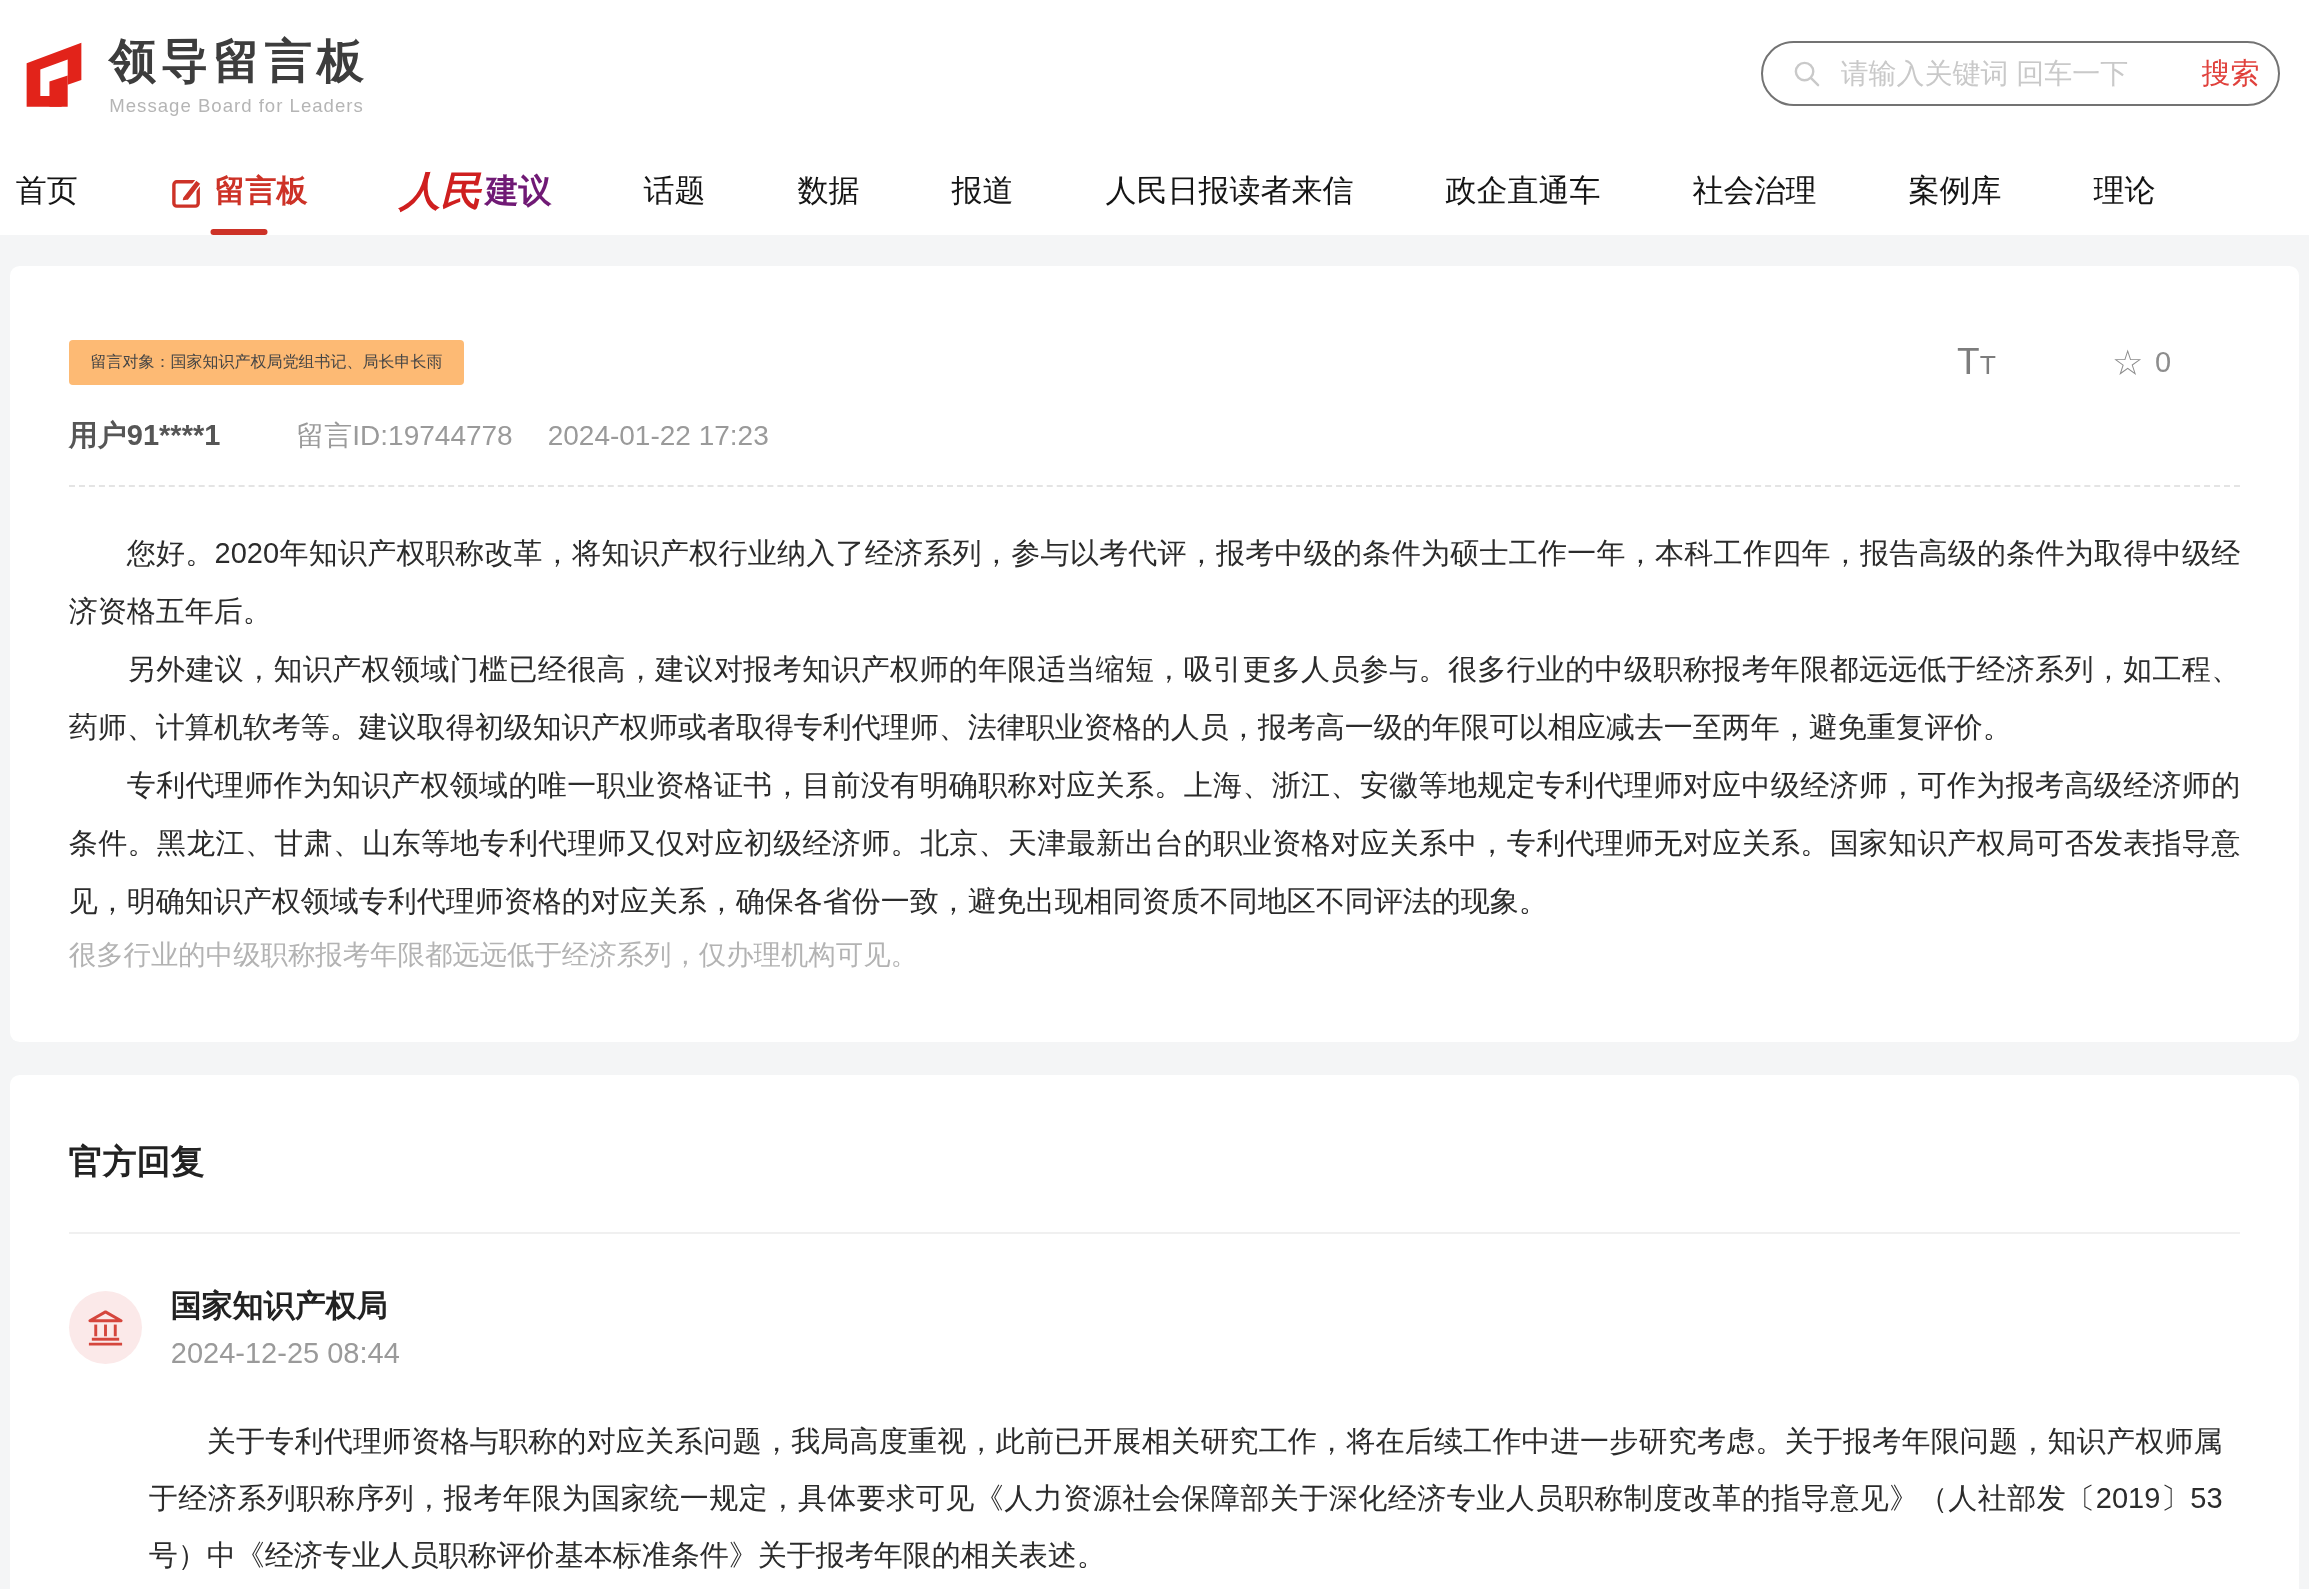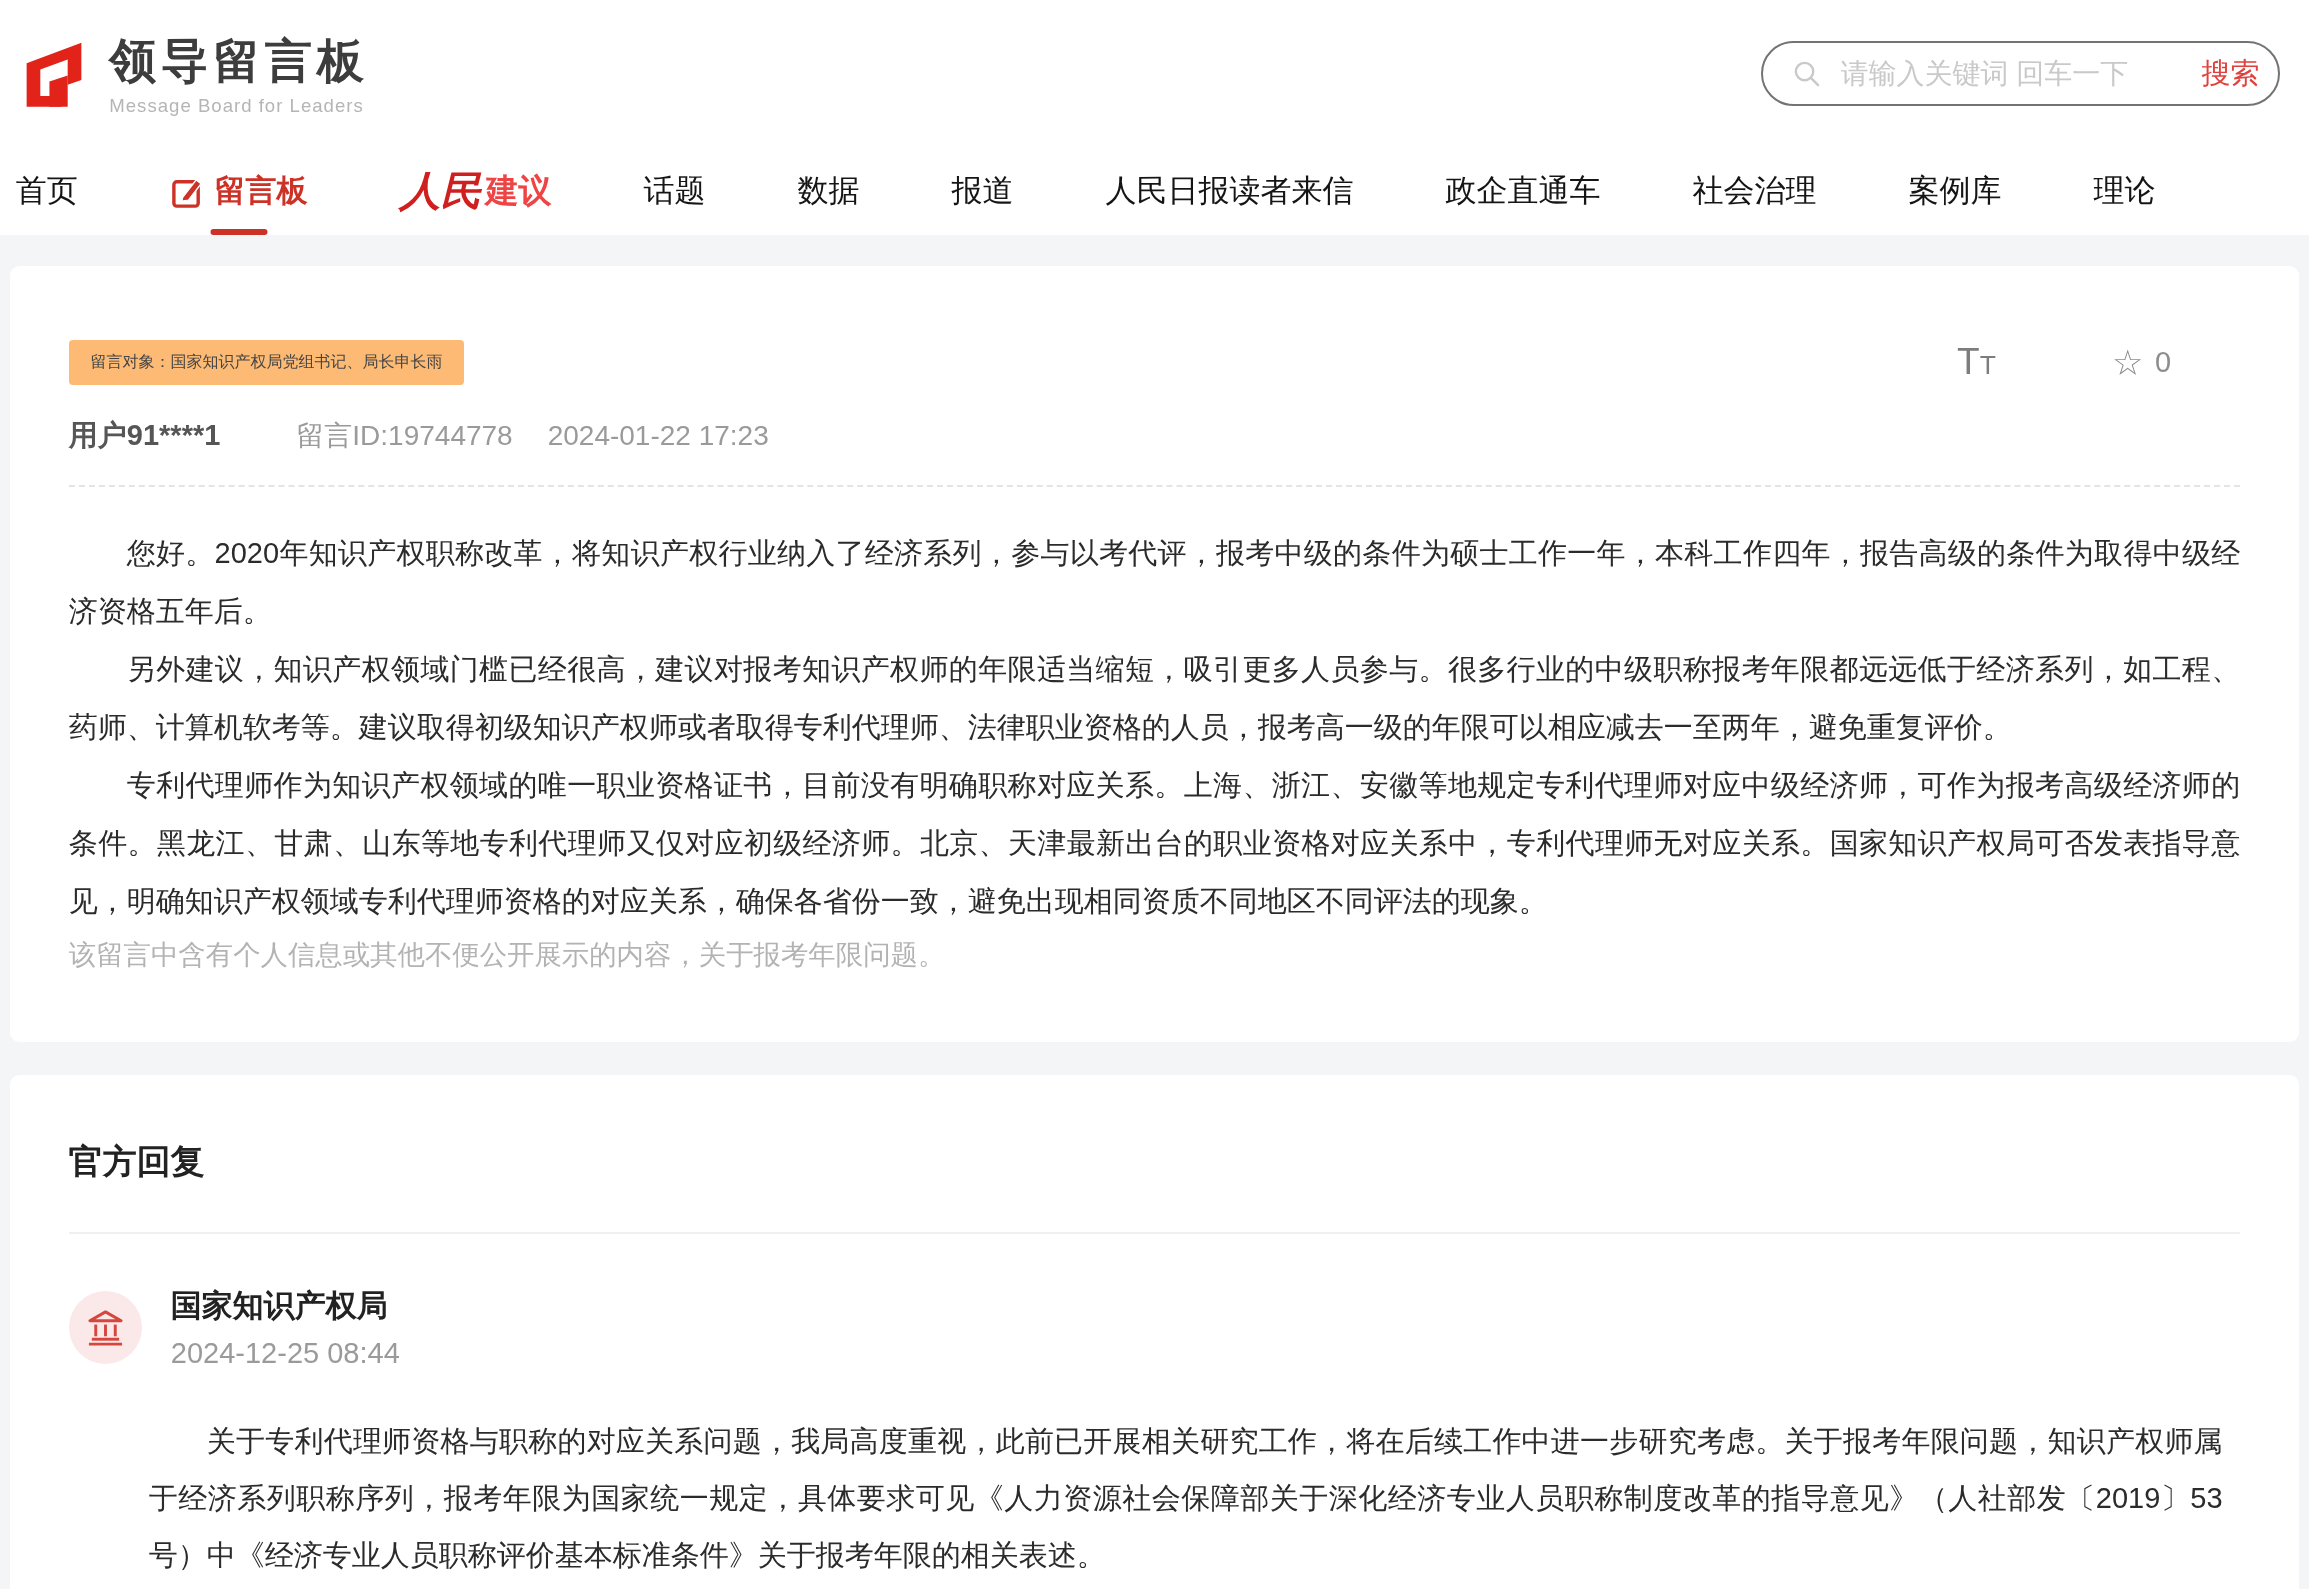--- a/index.html
+++ b/index.html
@@ -26,21 +26,21 @@
   .nav { background:#fff; height:88px; display:flex; align-items:center; gap:92px;
     padding:0 29px 0 15.7px; }
   .nav-item { position:relative; height:88px; display:flex; align-items:center;
     font-size:31px; color:#151515; cursor:pointer; white-space:nowrap; text-decoration:none; }
   .nav-item.active { color:#cd3227; font-weight:bold;justify-content:space-between; }
   .nav-item.active .underline { position:absolute; left:50%; transform:translateX(-50%);
     bottom:0; width:57px; height:5.9px; background:#cd3227; border-radius:2.9px; }
   .edit-ic { margin-right:9.8px; display:inline-flex; }
   .rm-script { color:#cf1f1f; font-weight:bold; font-style:italic; font-size:41px;
     font-family:"Liberation Serif","DejaVu Serif",serif; margin-right:3.9px; }
-  .rm-bold { color:#ef4444; font-weight:bold; font-size:33px; }
+  .rm-bold { color:#701a75; font-weight:bold; font-size:33px; }
 
   
   .card { background:#fff; margin:31px 9.8px 0; border-radius:9.8px; padding:74px 59px 69px; }
   .card.reply-card { margin-top:33px; padding:64px 59px 78px; }
 
   
   .target-row { display:flex; align-items:center; justify-content:space-between; }
   .target-banner { display:inline-block; background:#fdba74; border-radius:3.9px;
     padding:11.8px 21.6px; font-size:16px; color:#454545; }
   .tools { display:flex; align-items:center; gap:116px; margin-right:69px; }
@@ -151,21 +151,21 @@
     <span class="meta-id">留言ID:19744778</span>
     <span class="meta-time">2024-01-22 17:23</span>
   </div>
 
   <div class="dashed"></div>
 
   <div class="msg-body">
     <p>您好。2020年知识产权职称改革，将知识产权行业纳入了经济系列，参与以考代评，报考中级的条件为硕士工作一年，本科工作四年，报告高级的条件为取得中级经济资格五年后。</p>
     <p>另外建议，知识产权领域门槛已经很高，建议对报考知识产权师的年限适当缩短，吸引更多人员参与。很多行业的中级职称报考年限都远远低于经济系列，如工程、药师、计算机软考等。建议取得初级知识产权师或者取得专利代理师、法律职业资格的人员，报考高一级的年限可以相应减去一至两年，避免重复评价。</p>
     <p>专利代理师作为知识产权领域的唯一职业资格证书，目前没有明确职称对应关系。上海、浙江、安徽等地规定专利代理师对应中级经济师，可作为报考高级经济师的条件。黑龙江、甘肃、山东等地专利代理师又仅对应初级经济师。北京、天津最新出台的职业资格对应关系中，专利代理师无对应关系。国家知识产权局可否发表指导意见，明确知识产权领域专利代理师资格的对应关系，确保各省份一致，避免出现相同资质不同地区不同评法的现象。</p>
-    <div class="privacy">该留言中含有个人信息或其他不便公开展示的内容，关于报考年限问题。</div>
+    <div class="privacy">很多行业的中级职称报考年限都远远低于经济系列，仅办理机构可见。</div>
   </div>
 </div>
 
 <div class="card reply-card">
   <h2 class="reply-title">官方回复</h2>
   <div class="reply-divider"></div>
 
   <div class="reply-head">
     <div class="avatar">
       <svg width="41" height="41" viewBox="0 0 42 42">

